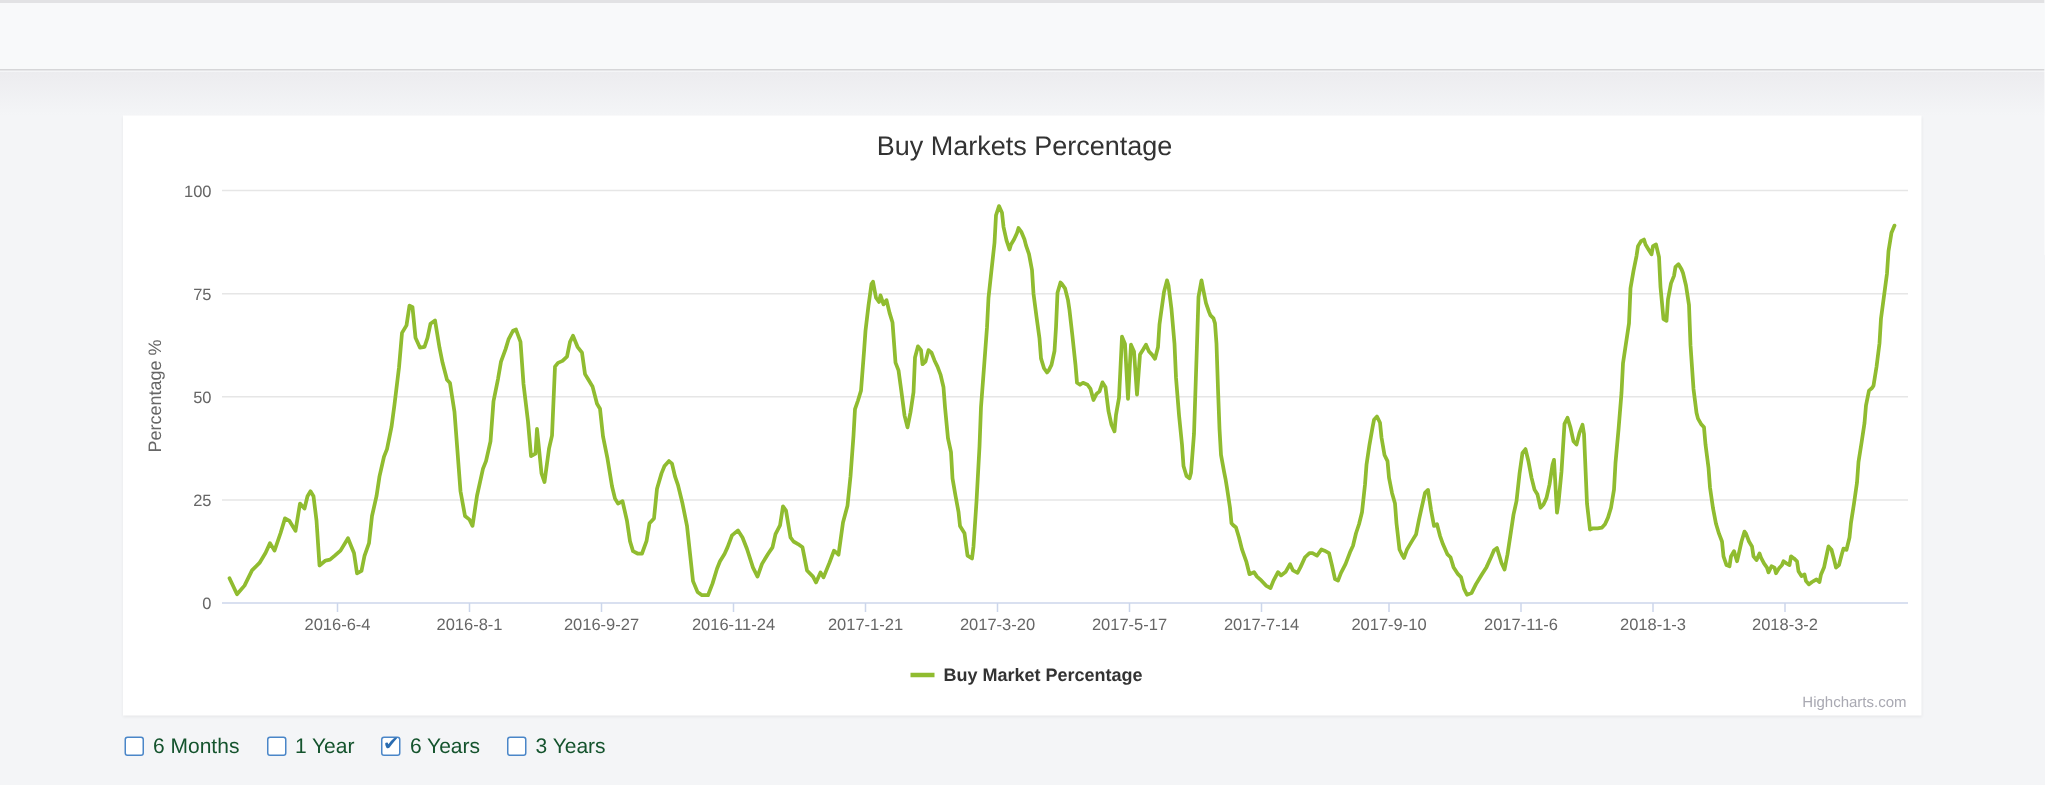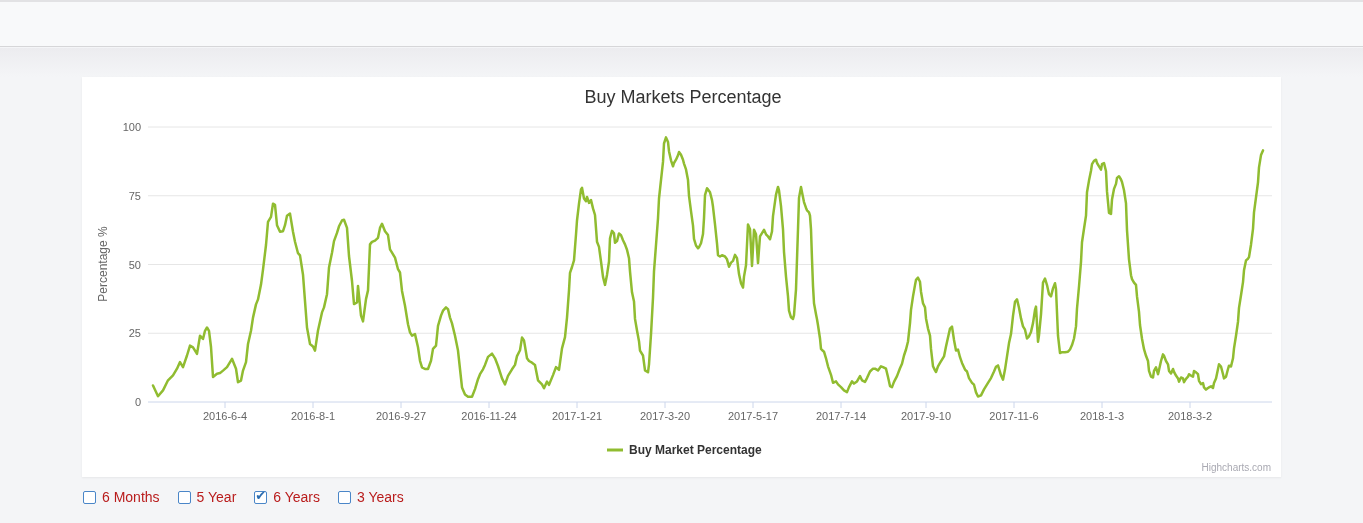--- a/index.html
+++ b/index.html
@@ -31,21 +31,21 @@
   .axis-label { font-size:11px; fill:#666666; }
   .yaxis-title { font-size:12px; fill:#666666; }
   .legend-label { font-size:12px; font-weight:bold; fill:#333333; }
   .credits { font-size:10px; fill:#a9a9b2; }
   .controls {
     position:absolute; left:83px; top:489px;
     display:flex; align-items:center; gap:18px;
   }
   .ctrl-item {
     display:flex; align-items:center; gap:6px;
-    color:#b91c1c; font-size:14px; cursor:pointer; white-space:nowrap;
+    color:#14532d; font-size:14px; cursor:pointer; white-space:nowrap;
   }
   .cbox {
     width:13px; height:13px;
     border:1px solid #4a86c8; border-radius:2px;
     background:#ffffff; position:relative; flex:0 0 auto;
   }
   .cbox.checked::after {
     content:"\2714";
     position:absolute; left:0px; top:-4px;
     font-size:13px; color:#2b6cb0;
@@ -112,21 +112,21 @@
   </svg>
 </div>
 
 <div class="controls" id="controls">
     <label class="ctrl-item">
       <span class="cbox"></span>
       <span>6 Months</span>
     </label>
     <label class="ctrl-item">
       <span class="cbox"></span>
-      <span>5 Year</span>
+      <span>1 Year</span>
     </label>
     <label class="ctrl-item">
       <span class="cbox checked"></span>
       <span>6 Years</span>
     </label>
     <label class="ctrl-item">
       <span class="cbox"></span>
       <span>3 Years</span>
     </label>
   </div>

